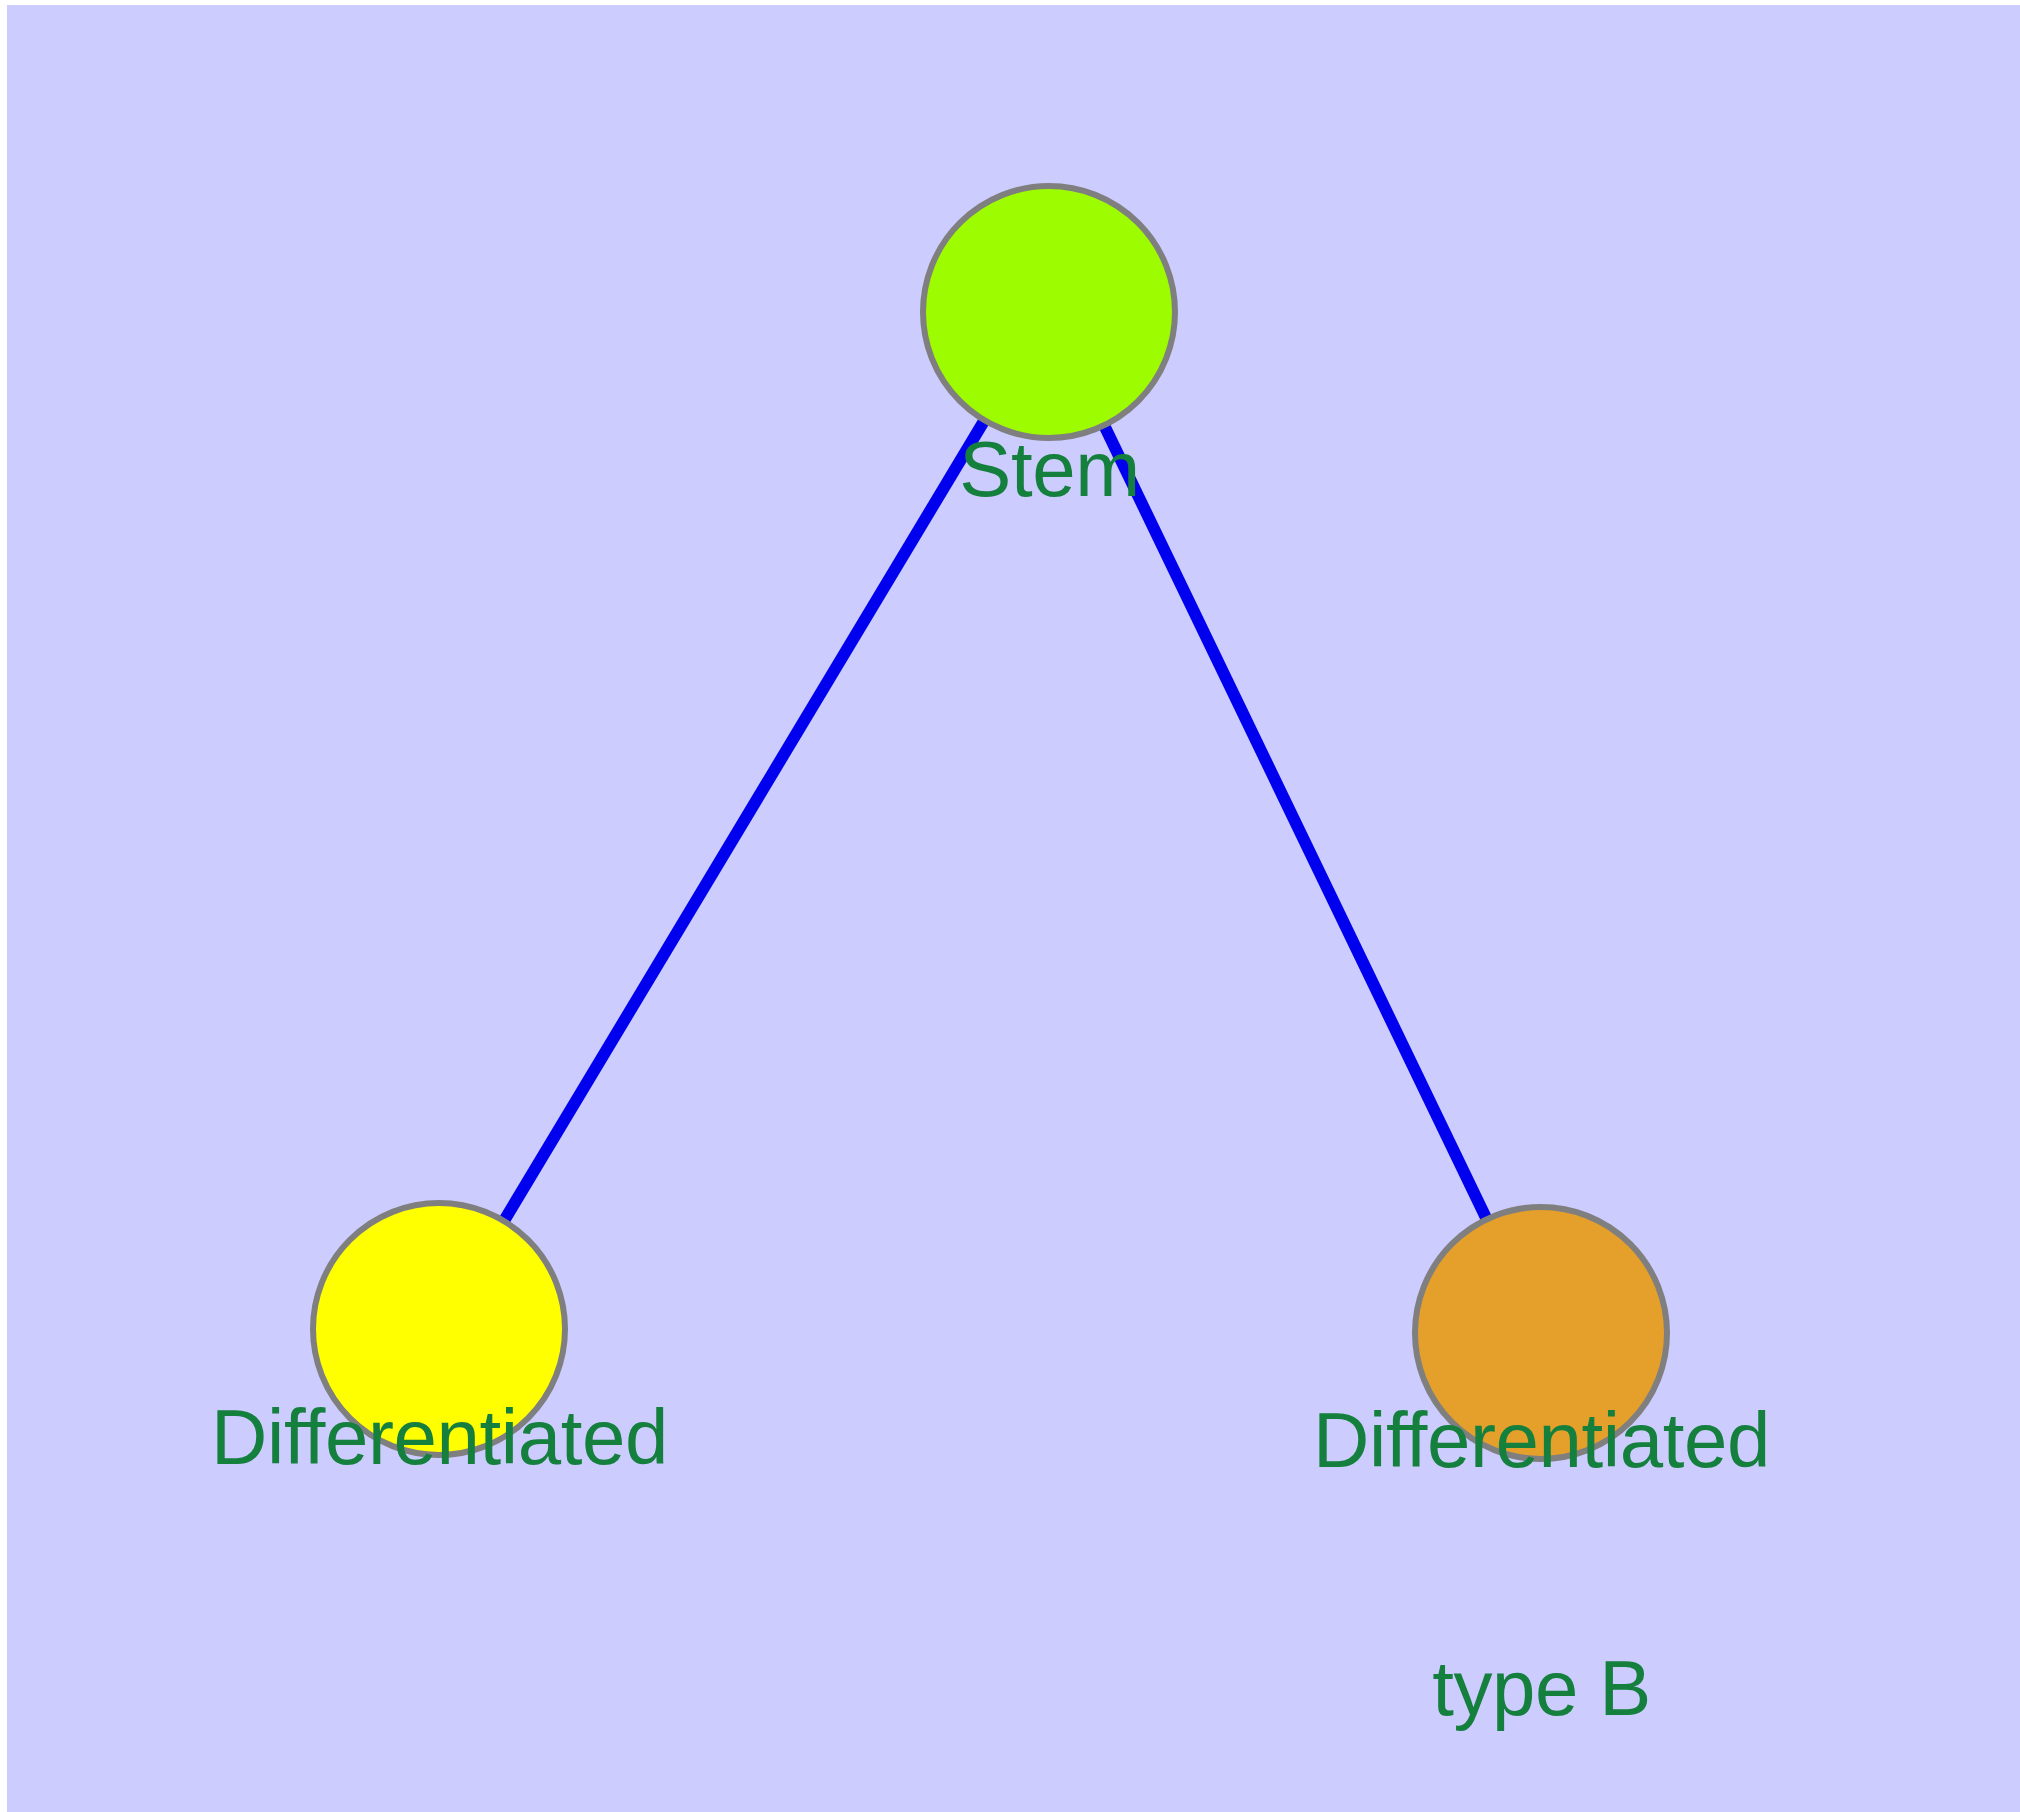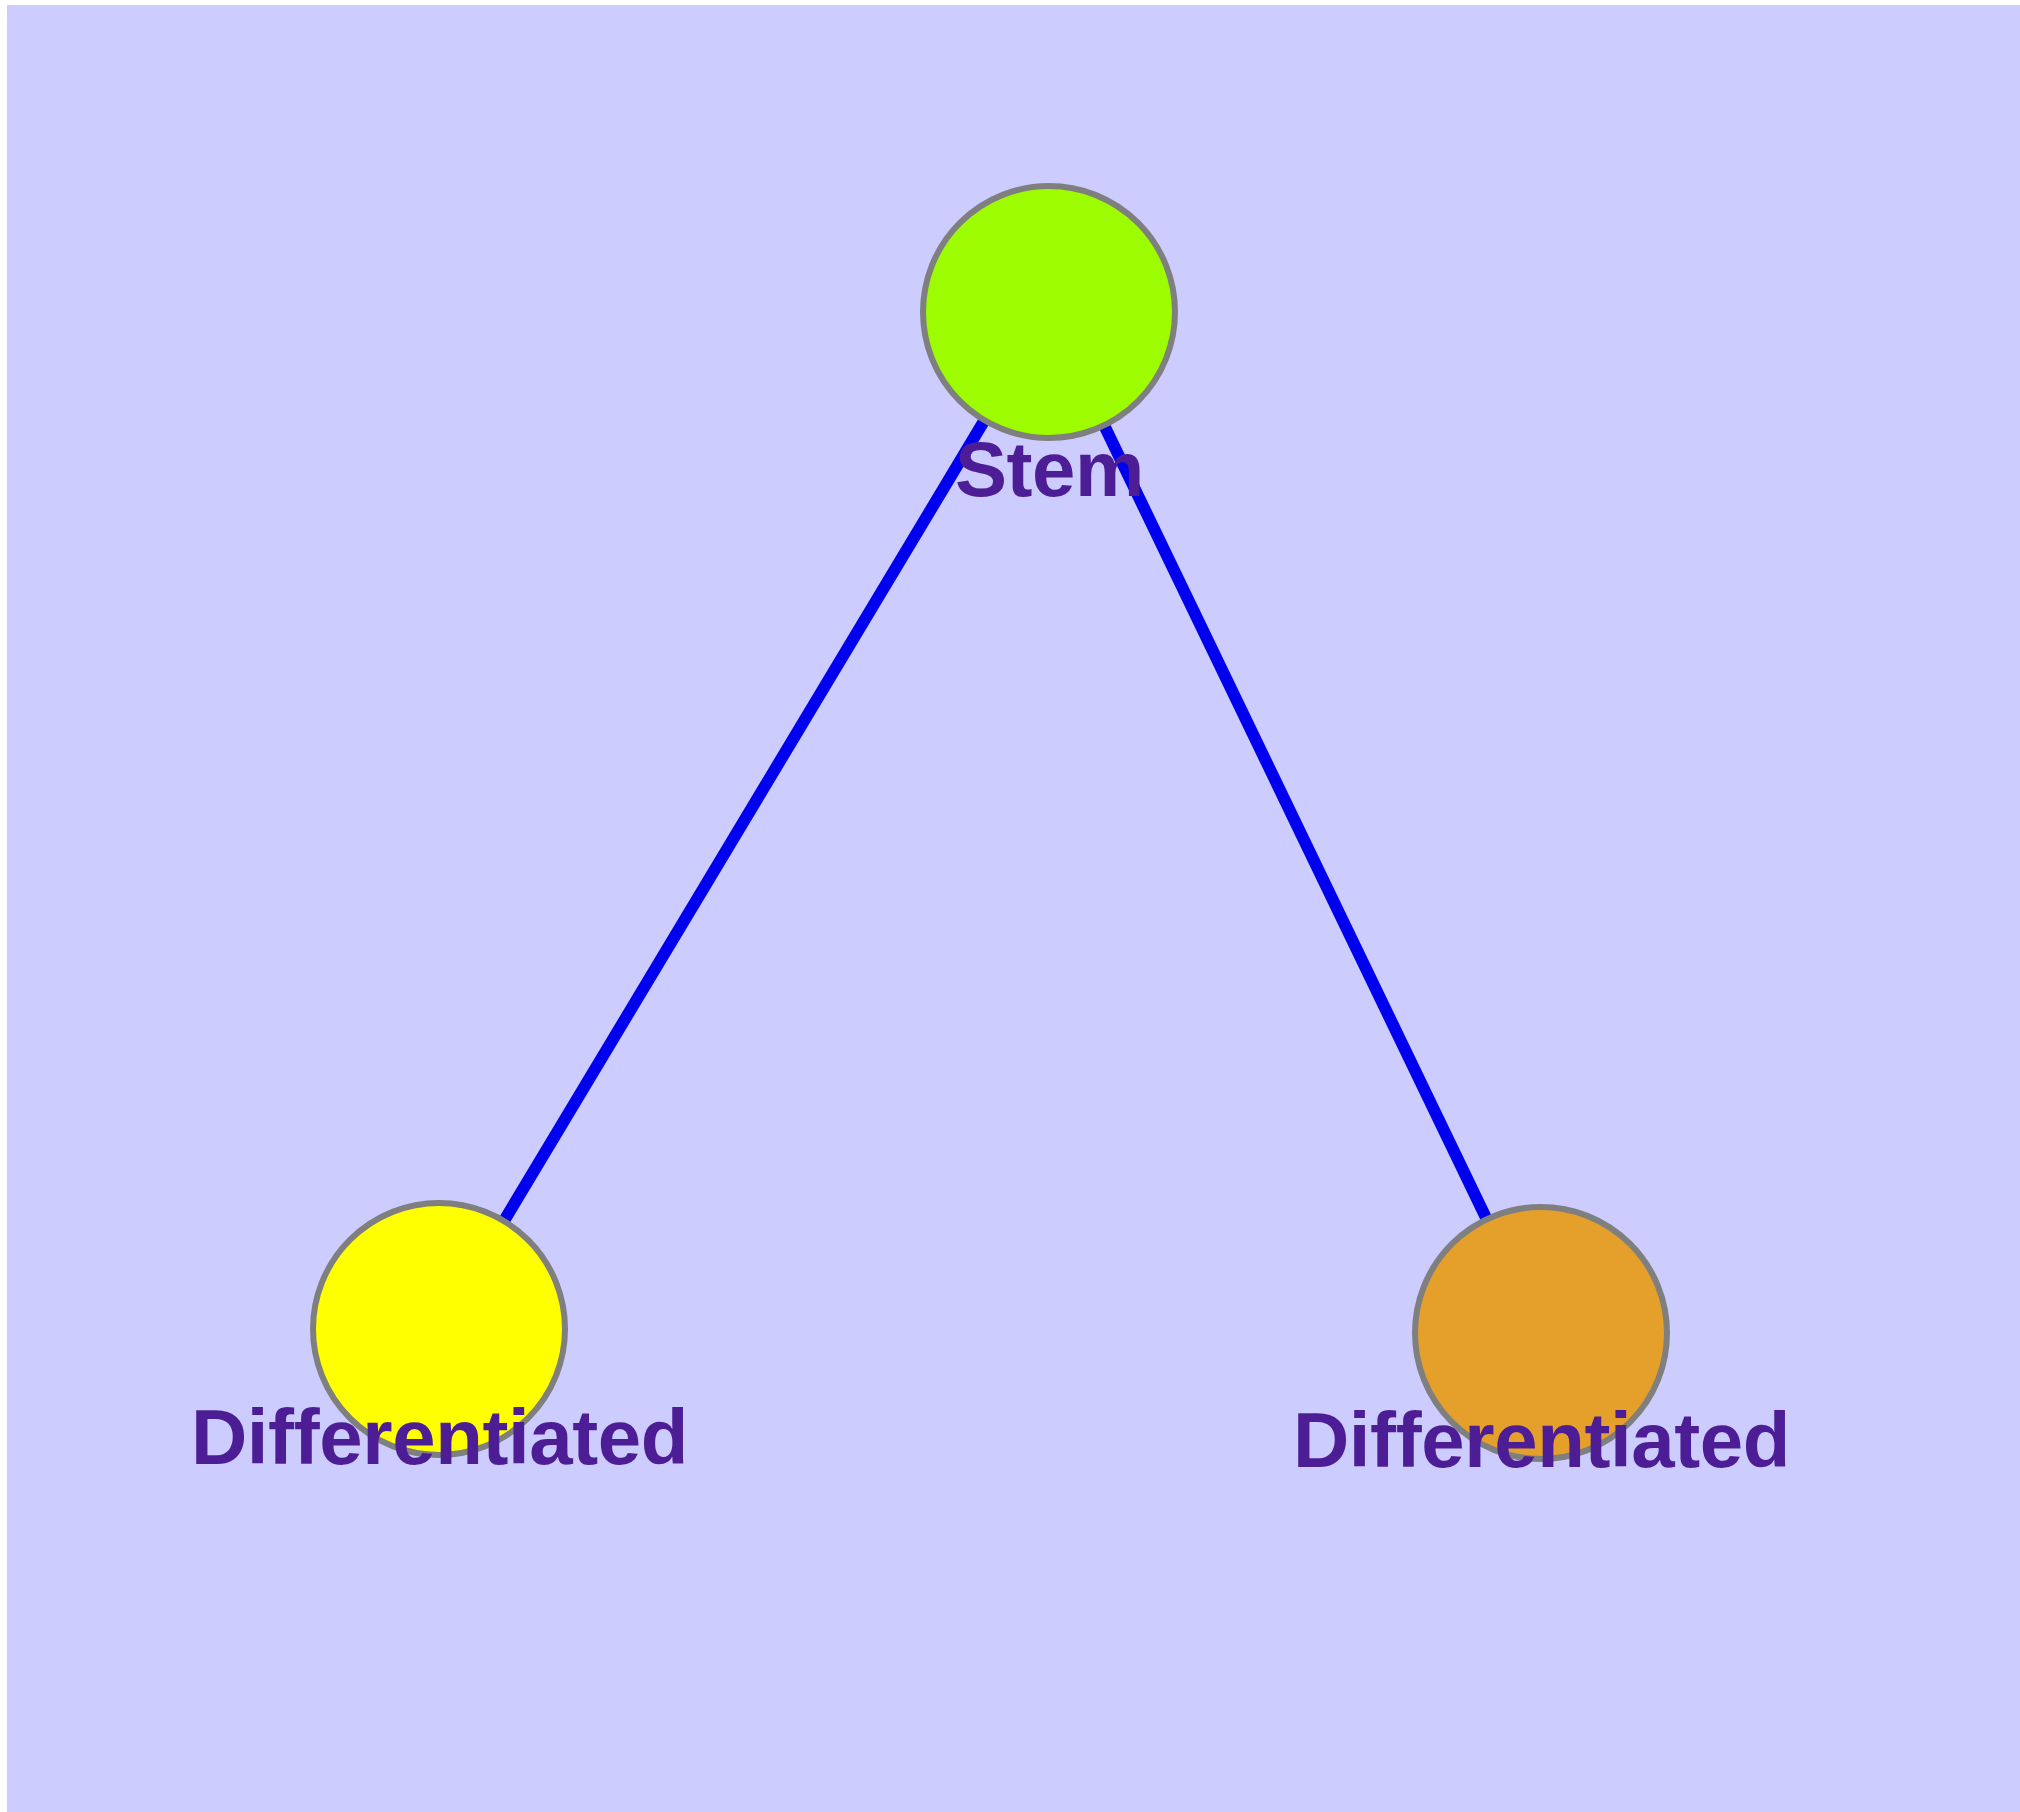--- a/index.html
+++ b/index.html
@@ -33,22 +33,22 @@
   }
   .node {
     position: absolute;
     border-radius: 50%;
     box-sizing: border-box;
     border: 6px solid #7f7f7f;
   }
   .node-label {
     position: absolute;
     text-align: center;
-    font-weight: bold;
-    color: #4c1d95;
+    font-weight: normal;
+    color: #15803d;
     line-height: 1.06;
     white-space: pre;
     letter-spacing: -0.4px;
     pointer-events: none;
   }
   #node-stem {
     left: 920px;
     top: 183px;
     width: 258px;
     height: 258px;
@@ -102,20 +102,21 @@
   <div class="node" id="node-type-a"></div>
   <div class="node" id="node-type-b"></div>
   <div class="node" id="node-stem"></div>
 
   <div class="node-label" id="label-type-a">
     <div>Differentiated</div>
   </div>
 
   <div class="node-label" id="label-type-b">
     <div>Differentiated</div>
+    <div>type B</div>
   </div>
 
   <div class="node-label" id="label-stem">
     <div>Stem</div>
   </div>
 
 </div>
 
 
 </body></html>

